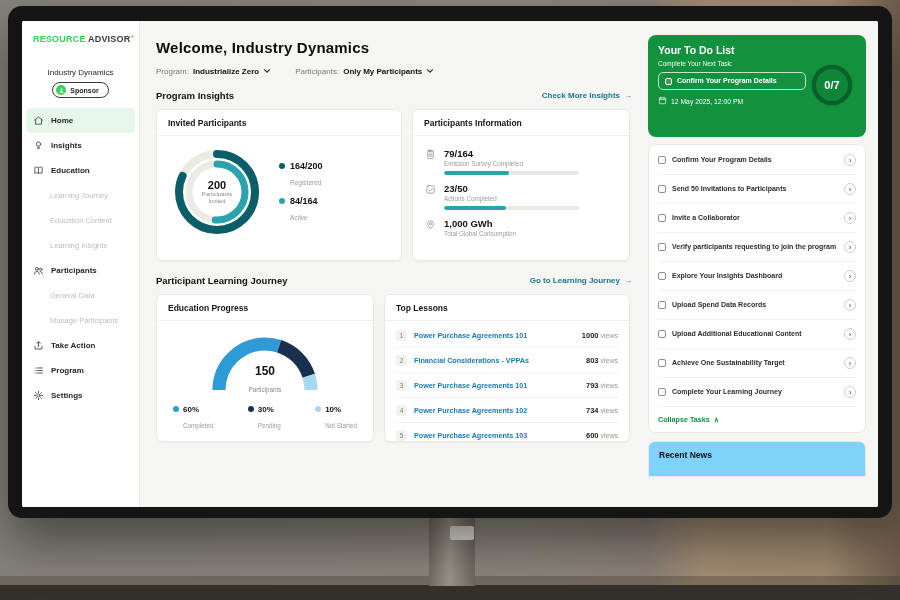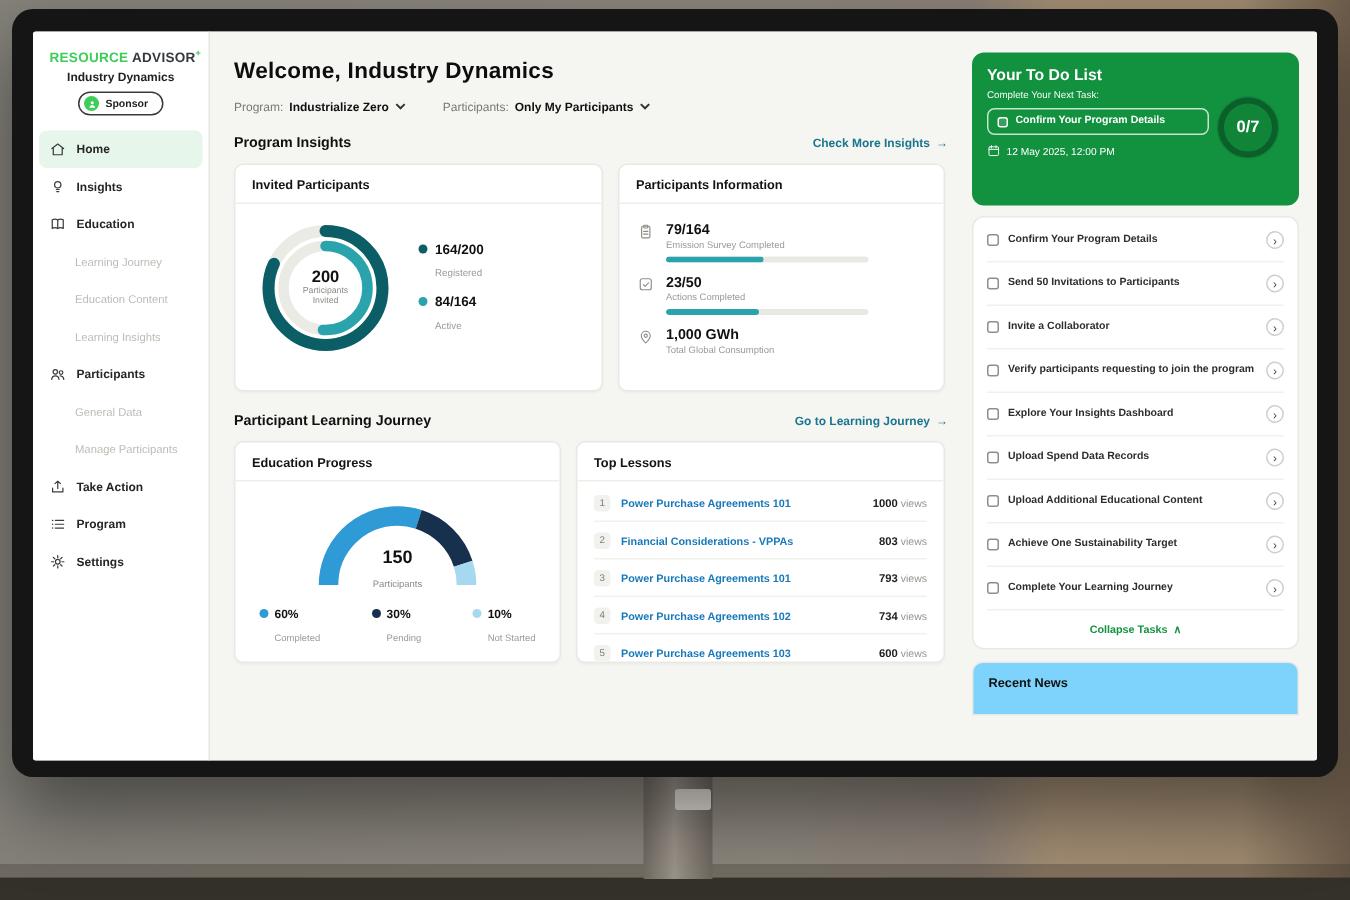--- a/index.html
+++ b/index.html
@@ -15,21 +15,21 @@
 
   .monitor { position:absolute; left:8px; top:6px; width:884px; height:512px; background:#151515;
              border-radius:14px; padding:15px 14px 11px; box-shadow:0 24px 50px rgba(0,0,0,.45); }
   .screen { width:100%; height:100%; background:#ffffff; border-radius:2px; display:flex; overflow:hidden; color:#222; }
 
   
   .sidebar { width:118px; flex:none; background:#fff; border-right:1px solid #e6e6e2; padding-top:12px; }
   .logo { padding:0 11px; font-size:9px; font-weight:bold; letter-spacing:.2px; white-space:nowrap; }
   .logo-g { color:#3dcd58; } .logo-d { color:#333a3e; }
   .logo-sup { color:#3dcd58; font-size:6px; vertical-align:super; }
-  .org { margin-top:4px; text-align:center; font-size:8px; font-weight:bold; color:#1f1f1f; }
+  .org { margin-top:24px; text-align:center; font-size:8px; font-weight:normal; color:#1f1f1f; }
   .sponsor { width:fit-content; margin:5px auto 10px; display:flex; align-items:center; gap:4px;
              border:1px solid #3a3a3a; border-radius:10px; padding:2px 9px 2px 3px; font-size:7px; font-weight:bold; color:#222; cursor:pointer; }
   .sponsor-ico { width:10px; height:10px; border-radius:50%; background:#3dcd58; display:flex; align-items:center; justify-content:center; }
   .nav-item { height:25px; display:flex; align-items:center; gap:7px; padding:0 11px; font-size:8px; font-weight:bold; color:#262626; cursor:pointer; }
   .nav-item.active { background:#e7f6ea; border-radius:5px; margin:0 4px; padding:0 7px; }
   .nav-item.sub { padding-left:28px; font-weight:normal; color:#bcbcb6; font-size:7.5px; }
   .nav-ico { width:11px; height:11px; flex:none; display:flex; }
 
   
   .main { flex:1; min-width:0; background:#f5f5f1; padding:10px 14px 0 16px; }
@@ -95,21 +95,21 @@
   .todo-date { display:flex; align-items:center; gap:4px; font-size:6.8px; margin-top:6px; }
   .ring-wrap { position:absolute; top:25px; right:9px; width:50px; height:50px; }
   .ring-center { position:absolute; inset:0; display:flex; align-items:center; justify-content:center; font-size:11px; font-weight:bold; color:#fff; }
 
   .tasks-card { background:#fff; border:1px solid #e9e9e4; border-radius:8px; margin-top:7px; padding:1px 9px; }
   .task { display:flex; align-items:center; gap:6px; padding:8px 0; border-bottom:1px solid #f1f1ec; cursor:pointer; }
   .task.last { border-bottom:none; }
   .cb { width:8px; height:8px; border:1px solid #8f8f89; border-radius:2px; flex:none; background:#fff; }
   .task-label { flex:1; font-size:7px; font-weight:bold; color:#2d2d2b; line-height:1.3; }
   .task-chev { width:12px; height:12px; border:1px solid #cfcfc9; border-radius:50%; display:flex; align-items:center; justify-content:center; font-size:8px; color:#444; flex:none; }
-  .collapse { display:flex; justify-content:center; gap:4px; padding:8px 0 7px; font-size:7.2px; font-weight:bold; color:#12923f; cursor:pointer; border-top:1px solid #f1f1ec; }
+  .collapse { display:flex; gap:4px; padding:8px 0 7px; font-size:7.2px; font-weight:bold; color:#12923f; cursor:pointer; border-top:1px solid #f1f1ec; }
   .news-card { background:#7dd3fc; border:1px solid #e9e9e4; border-radius:7px 7px 0 0; margin-top:8px; padding:8px 10px 16px; font-size:8.5px; font-weight:bold; color:#111; }
 </style>
 </head>
 <body>
 
 <div class="desk-band2"></div>
 <div class="desk-band"></div>
 <div class="stand-neck"></div>
 <div class="stand-clip"></div>
 

